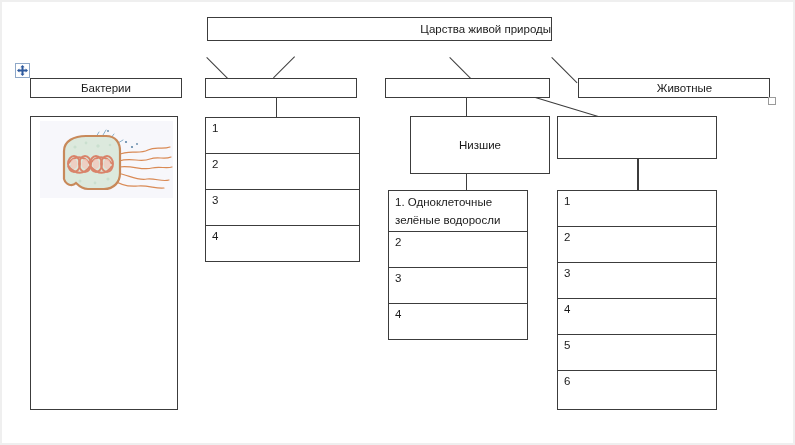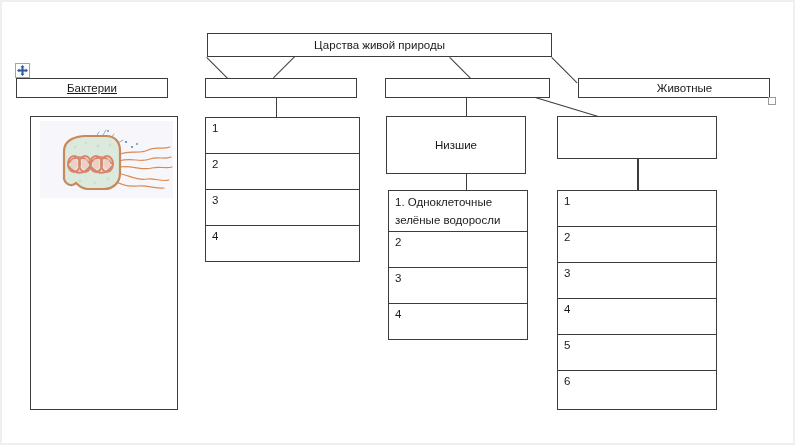--- a/index.html
+++ b/index.html
@@ -87,33 +87,33 @@
 </head>
 <body>
 
 <div id="page">
 
   <div class="edge" style="left:0;top:0;width:2px;height:445px;"></div>
   <div class="edge" style="left:0;top:0;width:795px;height:2px;"></div>
   <div class="edge" style="left:0;top:443px;width:795px;height:2px;"></div>
   <div class="edge" style="left:793px;top:0;width:2px;height:445px;"></div>
 
-  <div class="box center" style="left:207px;top:33px;width:345px;height:24px;">
+  <div class="box center" style="left:207px;top:17px;width:345px;height:24px;justify-content:flex-end;">
     <span>Царства живой природы</span>
   </div>
 
   <div class="dline" style="left:207px;top:57px;width:30.4px;transform:rotate(45deg);"></div>
 
   <div class="dline" style="left:295px;top:57px;width:30.4px;transform:rotate(135deg);"></div>
 
   <div class="dline" style="left:450px;top:57px;width:30.4px;transform:rotate(45deg);"></div>
 
   <div class="dline" style="left:552px;top:57px;width:35.8px;transform:rotate(45deg);"></div>
 
-  <div class="box center" style="left:16px;top:78px;width:152px;height:20px;text-decoration:underline;">
+  <div class="box center" style="left:30px;top:78px;width:152px;height:20px;">
     <span>Бактерии</span>
   </div>
 
   <div class="box center" style="left:205px;top:78px;width:152px;height:20px;">
     <span></span>
   </div>
 
   <div class="box center" style="left:385px;top:78px;width:165px;height:20px;">
     <span></span>
   </div>
@@ -208,21 +208,21 @@
   </div>
   <div class="box numcell" style="left:205px;top:189px;width:155px;height:37px;">
     <span>3</span>
   </div>
   <div class="box numcell" style="left:205px;top:225px;width:155px;height:37px;">
     <span>4</span>
   </div>
 
   <div class="conn vline" style="left:466px;top:98px;height:20px;"></div>
 
-  <div class="box center" style="left:386px;top:116px;width:140px;height:58px;">
+  <div class="box center" style="left:410px;top:116px;width:140px;height:58px;">
     <span>Низшие</span>
   </div>
 
   <div class="conn vline" style="left:466px;top:174px;height:16px;"></div>
 
   <div class="box textcell" style="left:388px;top:190px;width:140px;height:42px;">
     <span>1. Одноклеточные зелёные водоросли</span>
   </div>
   <div class="box numcell" style="left:388px;top:231px;width:140px;height:37px;">
     <span>2</span>

